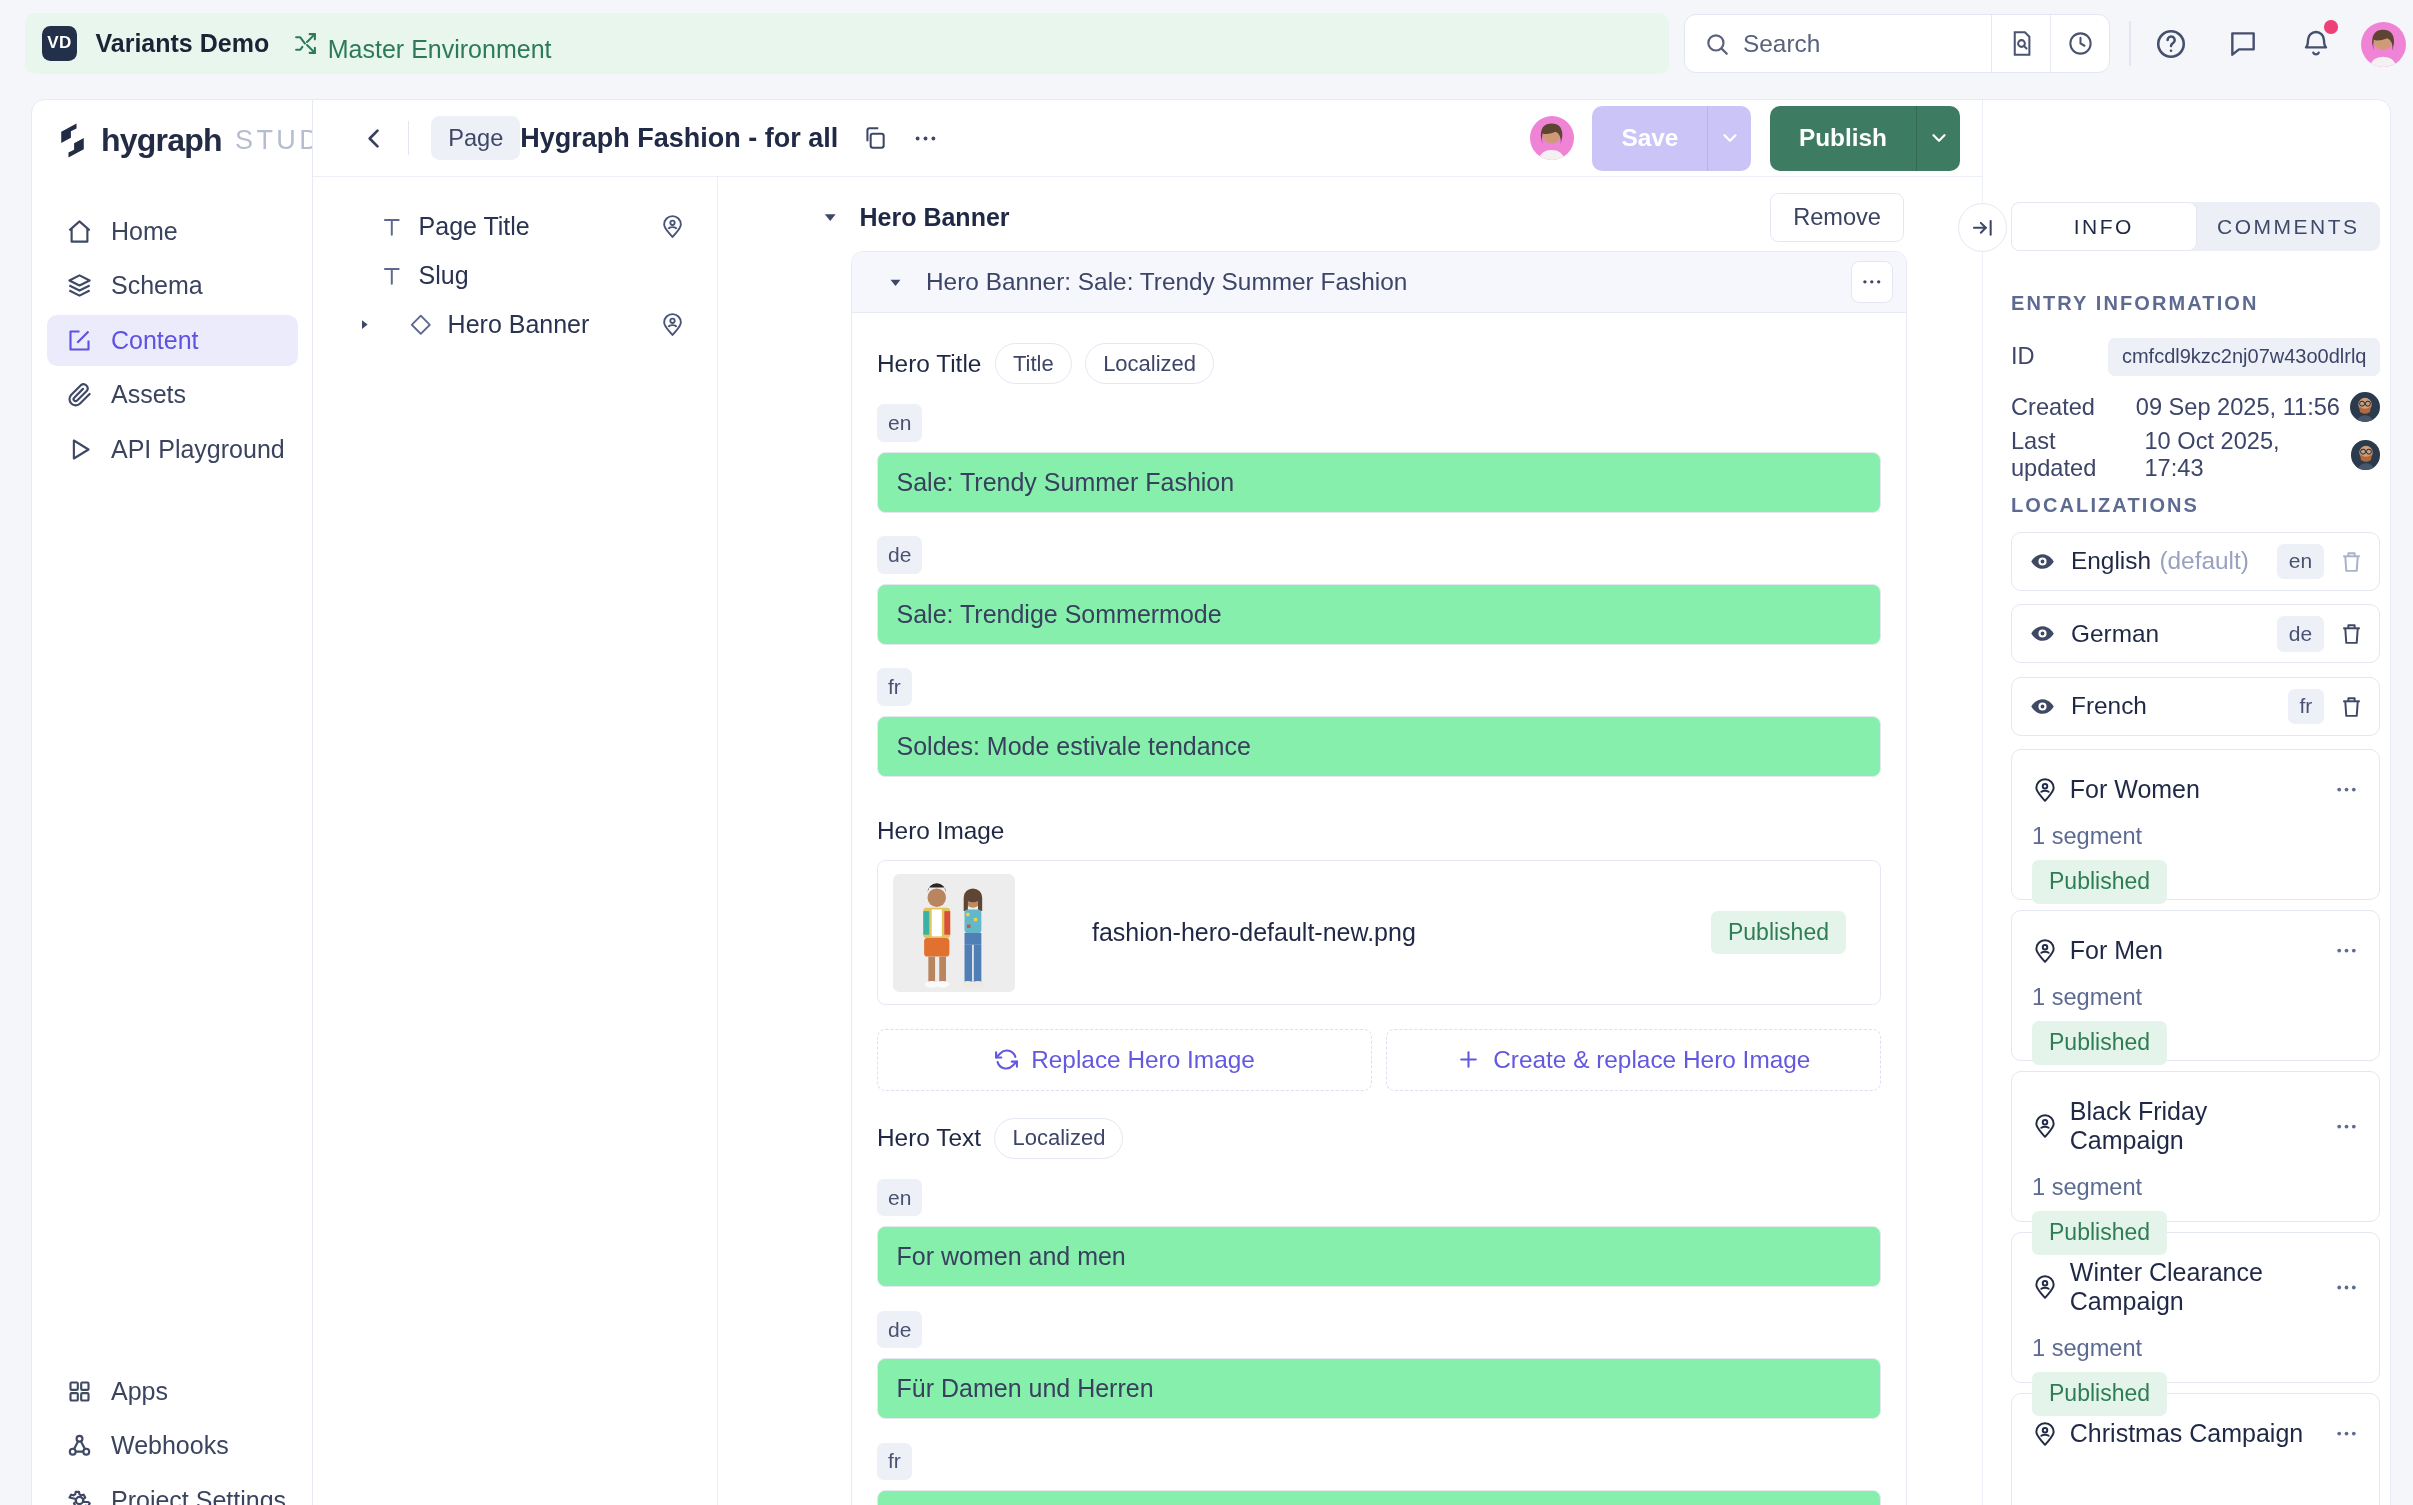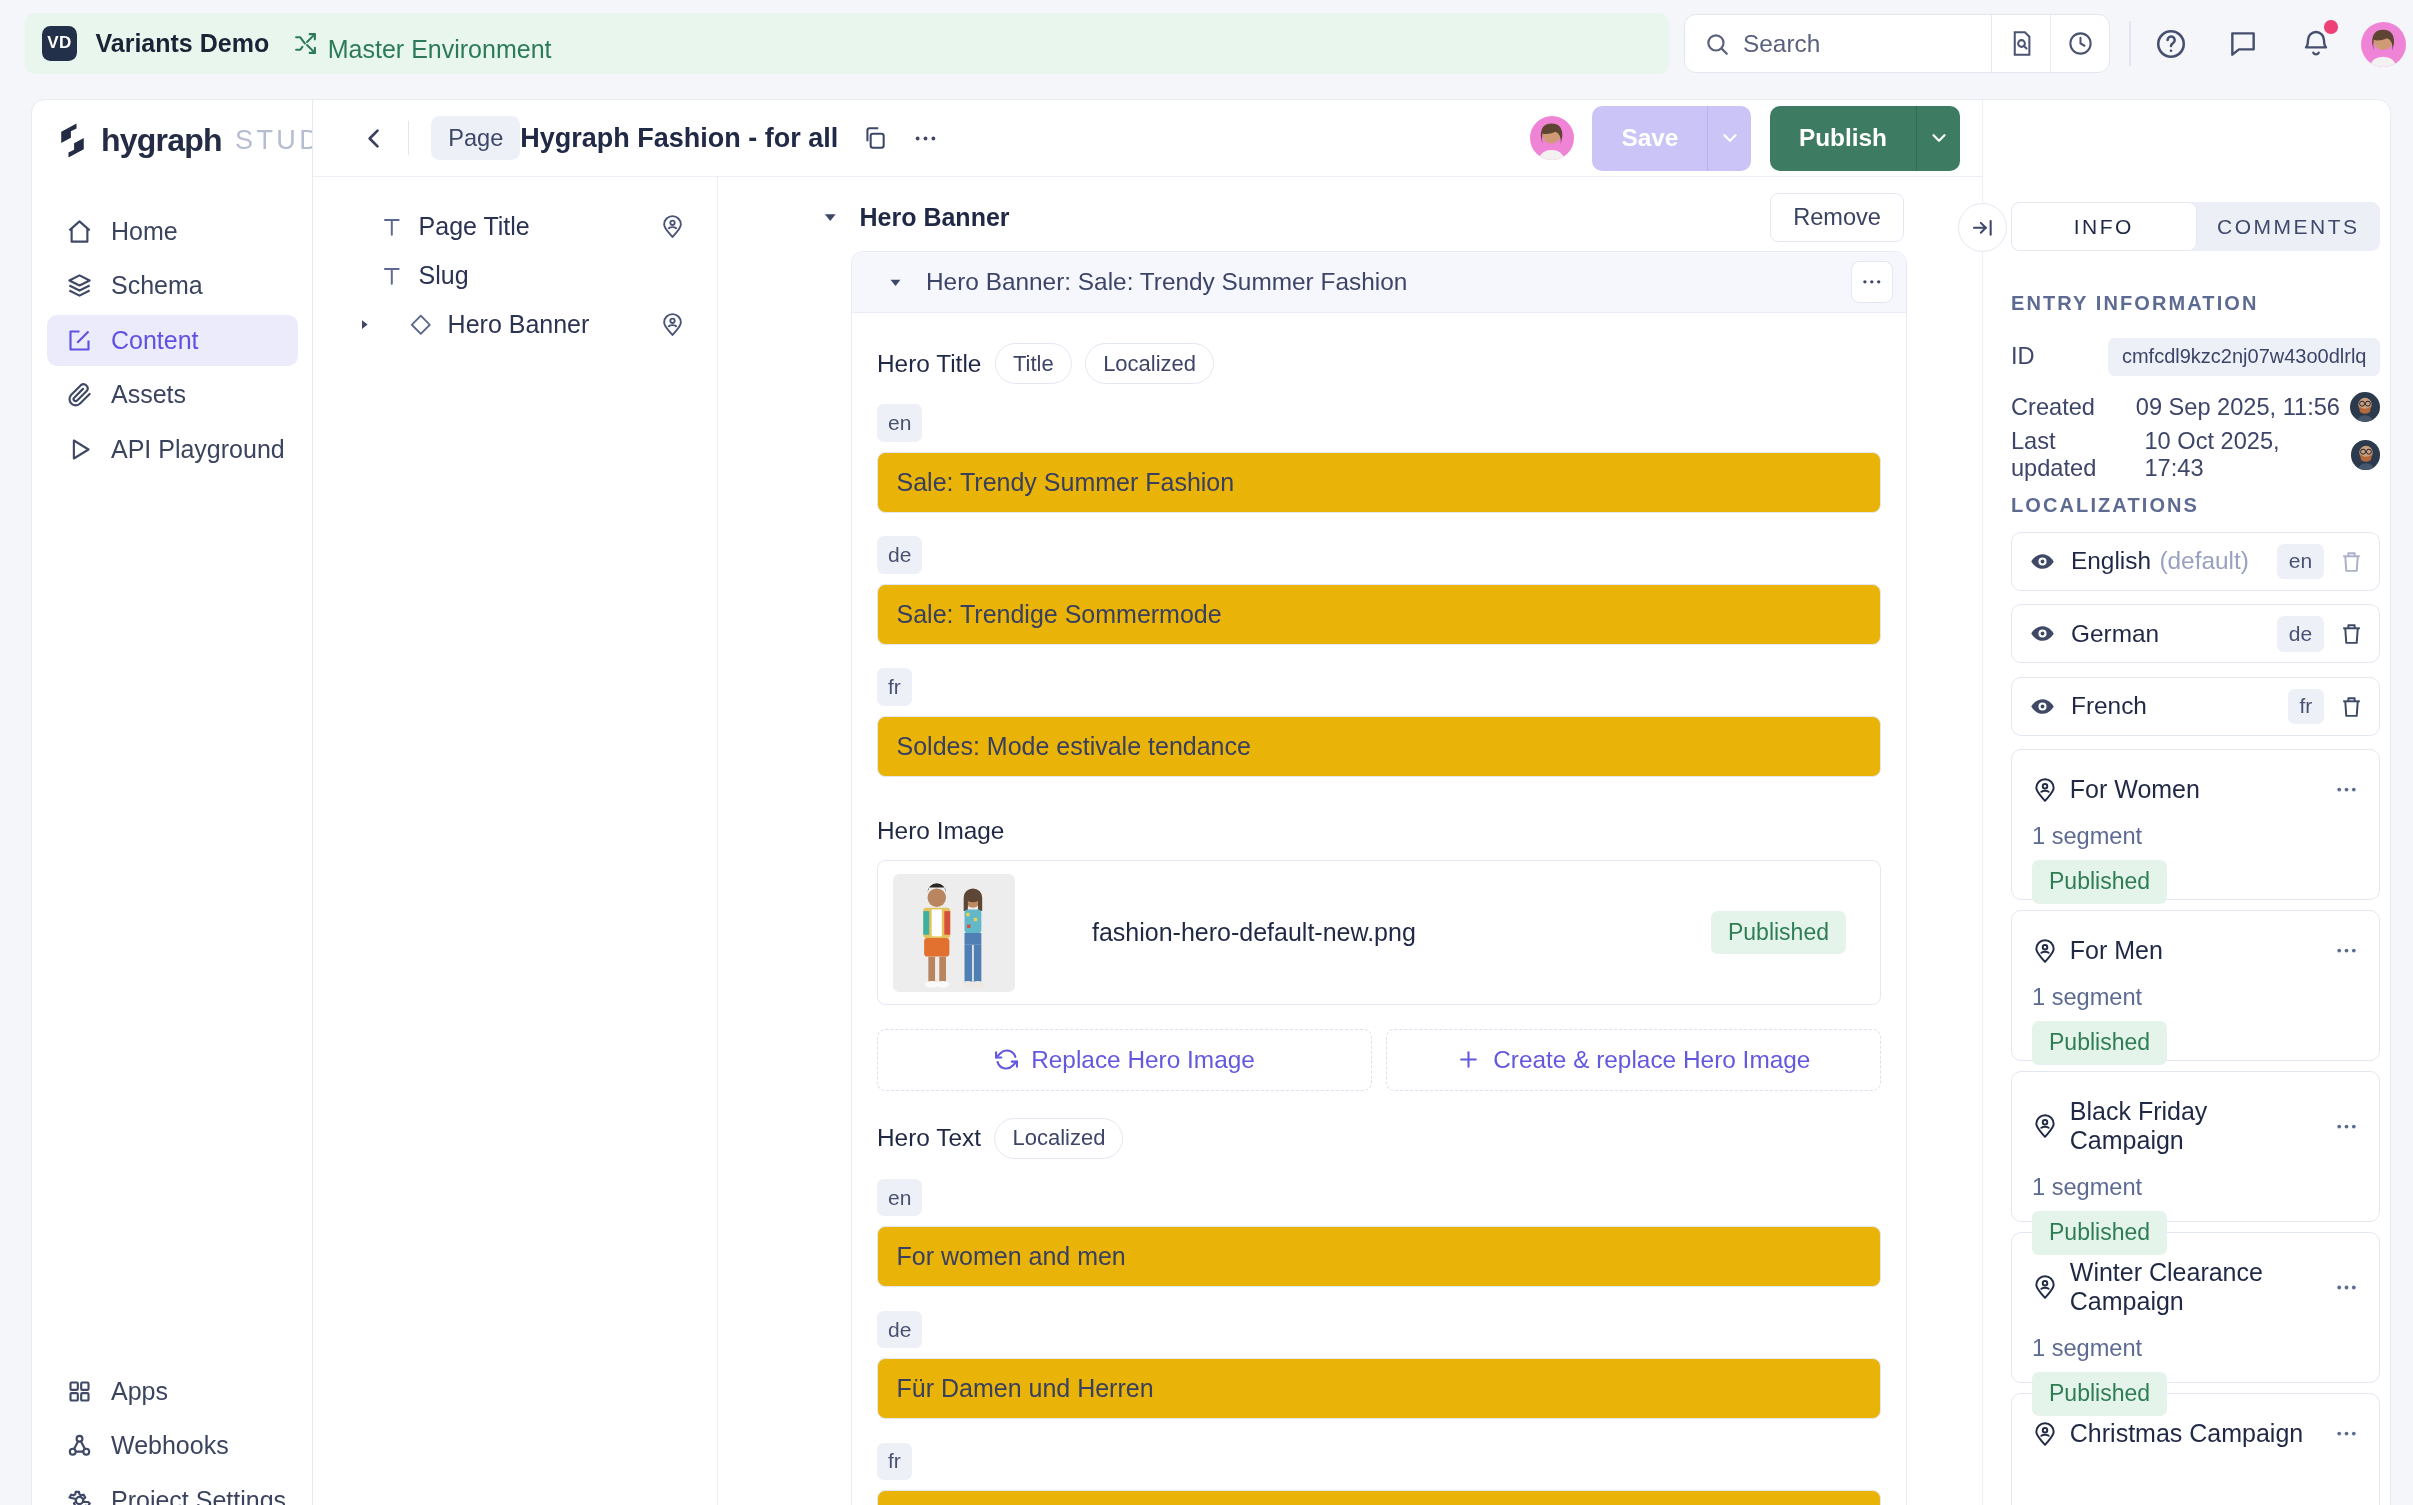--- a/index.html
+++ b/index.html
@@ -85,21 +85,21 @@
   .card-title { margin-left:22px; font-size:24.4px; color:#3c4568; }
   .card-dots { margin-left:auto; width:42px; height:42px; background:#fff; border:1.7px solid #e2e6f1; border-radius:8.4px;
     display:flex; align-items:center; justify-content:center; color:#3d4767; cursor:pointer; }
   .card-body { padding:25px 25px 0; }
   .field-row { display:flex; align-items:center; gap:13.5px; margin:5px 0 15px; }
   .field-label { font-size:24.4px; color:#1f2845; font-weight:500; }
   .pill { border:1.7px solid #e3e7f2; border-radius:841px; padding:6.7px 17px; font-size:22px; color:#3d4568; background:#fff; }
   .lang-badge { display:inline-block; background:#eef0f8; border-radius:6.7px; padding:6.7px 11px; font-size:21px;
     color:#4a5272; margin:5px 0 10px; }
   .text-input { width:100%; height:61px; border:1.7px solid #e4e8f3; border-radius:8.4px; font-size:25px; color:#39405e;
-    padding:0 18.5px; margin-bottom:18.5px; background:#eab308; font-family:inherit; outline:none; }
+    padding:0 18.5px; margin-bottom:18.5px; background:#86efac; font-family:inherit; outline:none; }
   .asset-card { border:1.7px solid #e4e8f3; border-radius:8.4px; height:145px; display:flex; align-items:center;
     padding:0 34px 0 15px; margin:11.8px 0 23.6px; cursor:pointer;gap:40px; }
   .thumb { width:122px; height:118px; border-radius:6.7px; overflow:hidden; background:#ededed; flex:0 0 auto; }
   .filename { margin-left:37px; font-size:25px; color:#1f2845; }
   .status-badge { background:#e4f4ea; color:#2f7d54; border-radius:6.7px; padding:8.4px 17px; font-size:23px; }
   .asset-card .status-badge { margin-left:auto; }
   .asset-actions { display:flex; gap:13.5px; margin-bottom:27px; }
   .ghost-btn { flex:1; height:62px; border:1.7px dashed #dbdff1; border-radius:8.4px; display:flex; align-items:center;
     justify-content:center; gap:11.8px; color:#6358e0; font-size:24.4px; background:#fff; cursor:pointer; }
 

